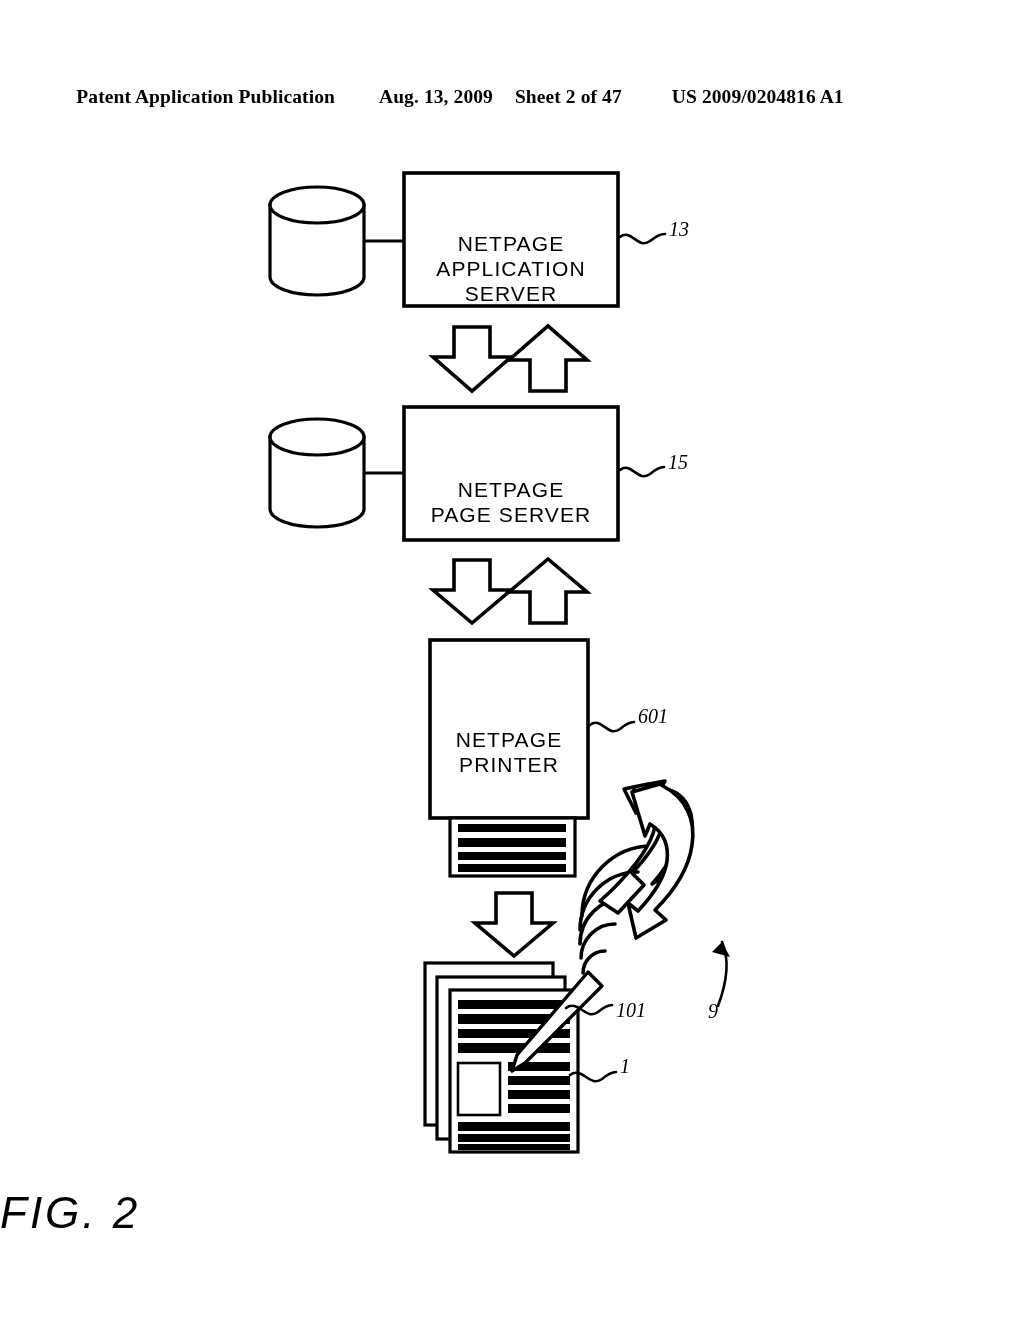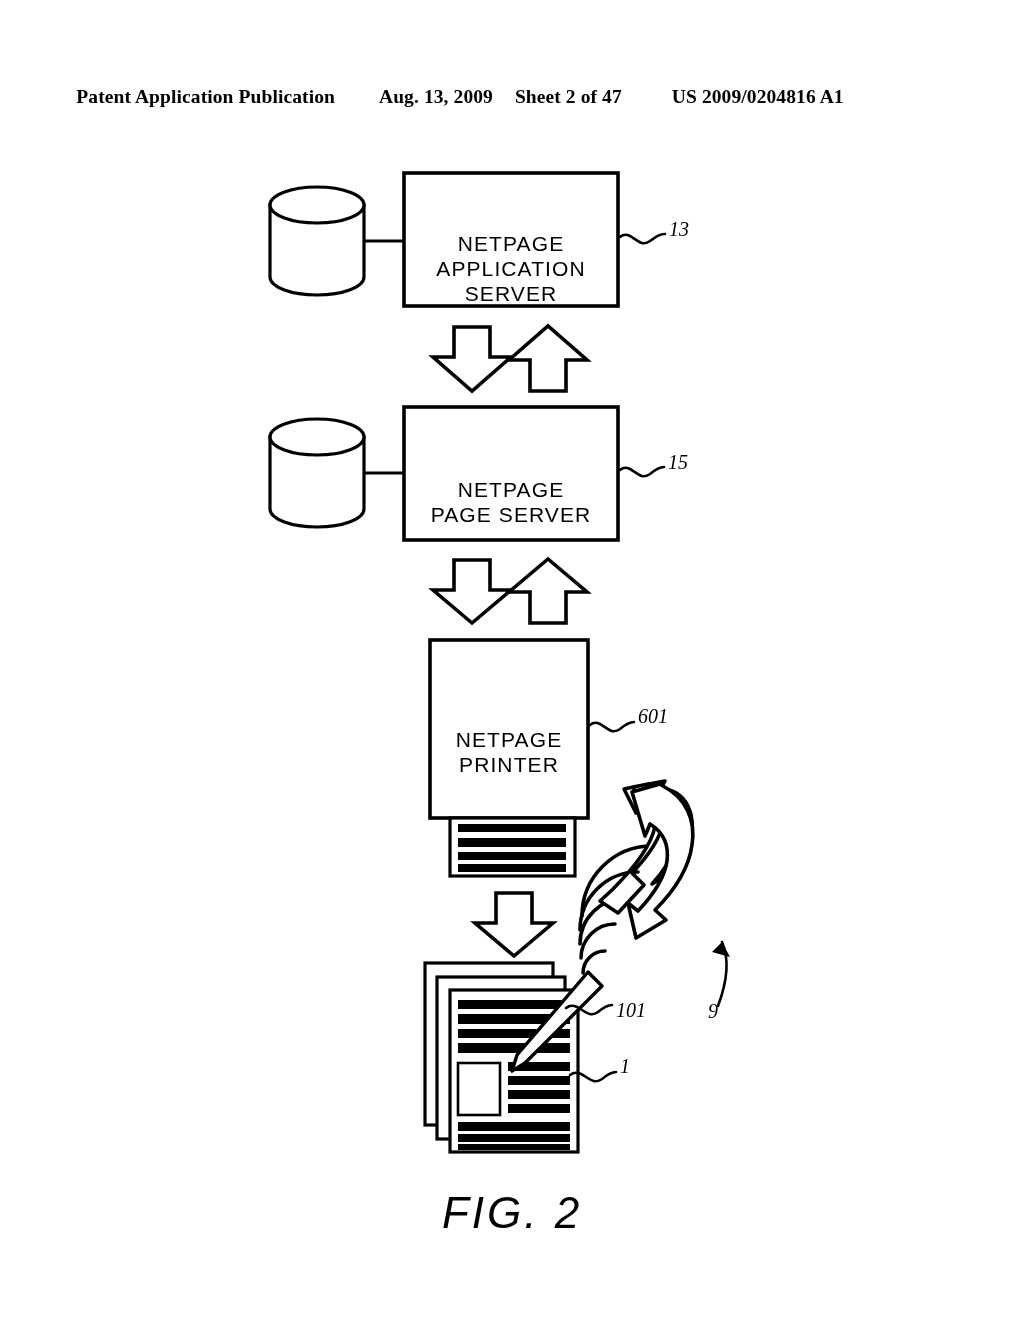--- a/index.html
+++ b/index.html
@@ -68,21 +68,21 @@
     color: #000;
     white-space: nowrap;
   }
 
   
   #fig-caption {
     position: absolute;
     left: 0;
     top: 1188px;
     width: 1024px;
-    text-align: center;
+    text-align: left;
     font-family: "Liberation Sans", sans-serif;
     font-style: italic;
     font-size: 44px;
     letter-spacing: 3px;
     color: #000;
   }
 </style>
 </head>
 <body>
 

